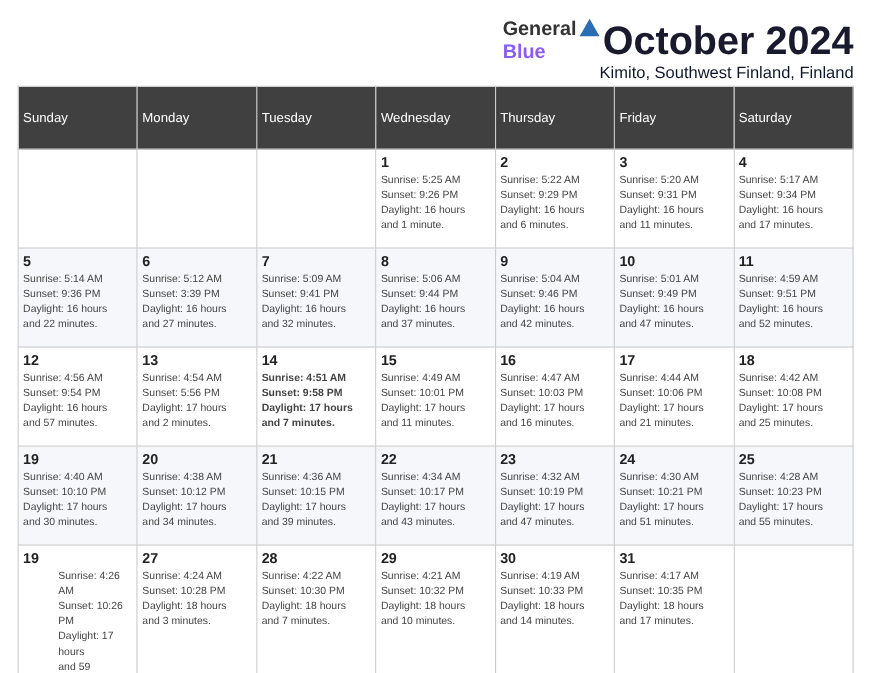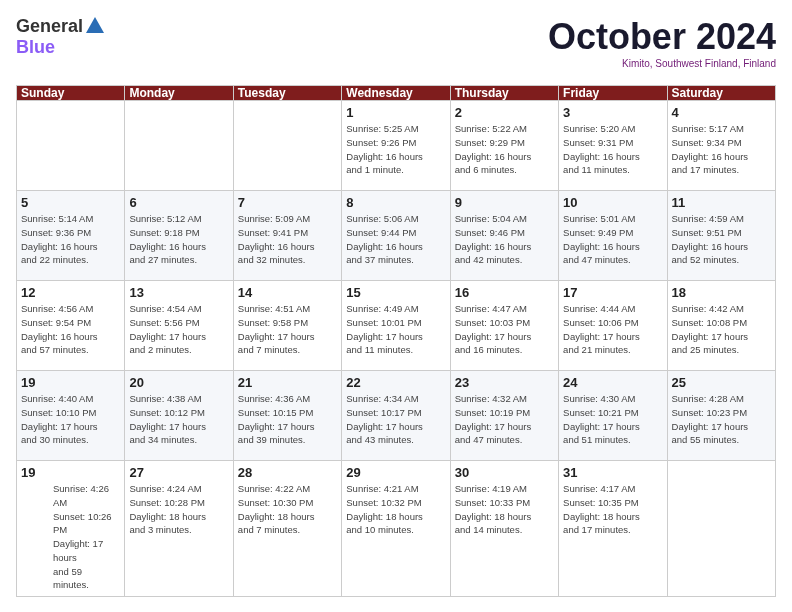--- a/index.html
+++ b/index.html
@@ -5,52 +5,52 @@
     * { box-sizing: border-box; margin: 0; padding: 0; }
     body {
       font-family: Arial, sans-serif;
       background: #fff;
       width: 792px;
       min-height: 612px;
       padding: 16px;
     }
     .header-section {
       display: flex;
-      justify-content: space-between;
+      justify-content: flex-end;
       align-items: flex-start;
-      margin-bottom: 16px;
+      margin-bottom: 3px;
     }
     .logo {
       display: flex;
       flex-direction: column;
       align-items: flex-start;
     }
     .title-block {
       text-align: right;
     }
     .month-title {
       font-size: 36px;
       font-weight: bold;
       color: #1a1a2e;
     }
     .location-subtitle {
-      font-size: 10px;
-      color: #701a75;
+      font-size: 15px;
+      color: #0f172a;
     }
     .calendar-table {
       width: 100%;
       border-collapse: collapse;
       table-layout: fixed;
     }
     .calendar-table th {
-      background-color: #7f1d1d;
+      background-color: #404040;
       color: #fff;
       font-size: 12px;
-      font-weight: bold;
-      padding: 0 4px;
+      font-weight: normal;
+      padding: 21px 4px;
       text-align: left;
       border: 1px solid #ccc;
     }
     .calendar-table td {
       vertical-align: top;
       border: 1px solid #ccc;
       padding: 4px;
       height: 90px;
       background: #fff;
       font-size: 10px;
@@ -170,21 +170,21 @@
         <td>
           <div class="day-number">5</div>
           <div class="day-info" style="white-space: pre-line;">Sunrise: 5:14 AM
 Sunset: 9:36 PM
 Daylight: 16 hours
 and 22 minutes.</div>
         </td>
         <td>
           <div class="day-number">6</div>
           <div class="day-info" style="white-space: pre-line;">Sunrise: 5:12 AM
-Sunset: 9:18 PM
+Sunset: 3:39 PM
 Daylight: 16 hours
 and 27 minutes.</div>
         </td>
         <td>
           <div class="day-number">7</div>
           <div class="day-info" style="white-space: pre-line;">Sunrise: 5:09 AM
 Sunset: 9:41 PM
 Daylight: 16 hours
 and 32 minutes.</div>
         </td>
@@ -227,21 +227,21 @@
         </td>
         <td>
           <div class="day-number">13</div>
           <div class="day-info" style="white-space: pre-line;">Sunrise: 4:54 AM
 Sunset: 5:56 PM
 Daylight: 17 hours
 and 2 minutes.</div>
         </td>
         <td>
           <div class="day-number">14</div>
-          <div class="day-info" style="white-space: pre-line;">Sunrise: 4:51 AM
+          <div class="day-info" style="white-space: pre-line; font-weight: bold;">Sunrise: 4:51 AM
 Sunset: 9:58 PM
 Daylight: 17 hours
 and 7 minutes.</div>
         </td>
         <td>
           <div class="day-number">15</div>
           <div class="day-info" style="white-space: pre-line;">Sunrise: 4:49 AM
 Sunset: 10:01 PM
 Daylight: 17 hours
 and 11 minutes.</div>

